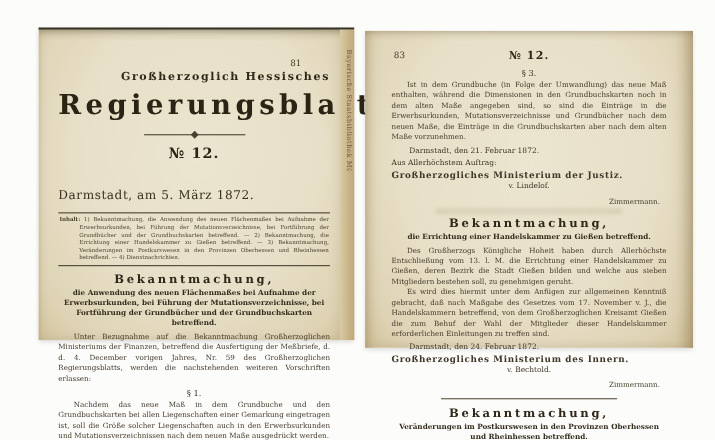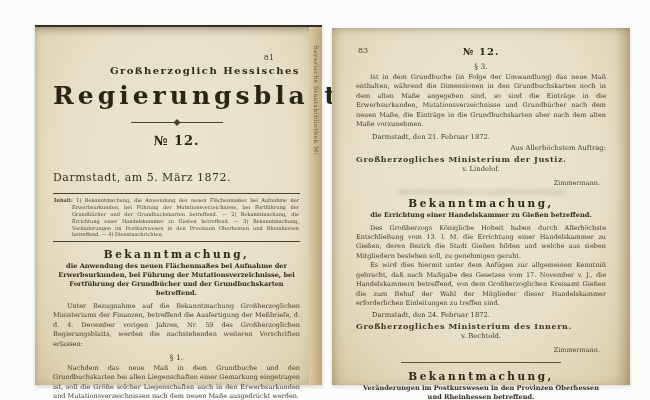--- a/index.html
+++ b/index.html
@@ -8,30 +8,30 @@
 
   .scan { position:relative; width:650px; height:400px; }
 
   
   .page {
     position:absolute;
     background:
       radial-gradient(ellipse at 50% 40%, #ece5cf 0%, #e7dfc7 55%, #ded3b4 85%, #d3c49e 100%);
   }
   .page-left {
-    left:35px; top:25px; width:287px; height:360px;
+    left:35px; top:25px; width:287px; height:284px;
     padding:26px 22px 8px 18px;
     box-shadow: inset -14px 0 16px -8px rgba(120,95,50,.45),
                 inset 4px 0 8px -4px rgba(120,95,50,.25),
                 inset 0 6px 8px -5px rgba(60,50,30,.45),
                 0 2px 4px rgba(0,0,0,.15);
     border-top:2px solid #35301f;
   }
   .page-right {
-    left:332px; top:28px; width:298px; height:357px;
+    left:332px; top:28px; width:298px; height:288px;
     padding:18px 24px 8px 24px;
     box-shadow: inset 8px 0 10px -5px rgba(120,95,50,.35),
                 inset -12px 0 14px -7px rgba(120,95,50,.5),
                 inset 0 5px 8px -5px rgba(90,75,45,.35),
                 0 2px 4px rgba(0,0,0,.12);
   }
 
   
   .edge-strip {
     position:absolute; right:0; top:0; width:13px; height:100%;
@@ -53,21 +53,21 @@
   .section-label { text-align:center; font-size:7.5px; margin:4px 0 2px; color:#3a3223; }
   .bek-title {
     text-align:center; font-weight:bold; font-size:10.5px; letter-spacing:2.5px;
     color:#2f2819; margin-bottom:2px;
   }
   .bek-subtitle {
     text-align:center; font-weight:bold; font-size:6.6px; line-height:1.35;
     color:#342c1d; margin:0 4px 4px;
   }
   .dateline-left { font-size:6.8px; text-indent:16px; margin:3px 0 2px; }
-  .sig-center { text-align:right; font-size:6.8px; line-height:1.5; }
+  .sig-center { text-align:left; font-size:6.8px; line-height:1.5; }
   .sig-ministry { font-weight:bold; font-size:8px; letter-spacing:.6px; margin-top:1px; }
   .sig-name { text-align:center; font-size:6.8px; margin-top:1px; }
   .countersign { text-align:right; font-size:6.5px; padding-right:6px; margin-top:6px; color:#46402f; }
 
   
   .lp-pagenum { position:absolute; top:26px; right:48px; }
   .masthead-small {
     text-align:right; font-weight:bold; font-size:10px; letter-spacing:1.5px;
     color:#30291a; margin-top:12px;
   }

